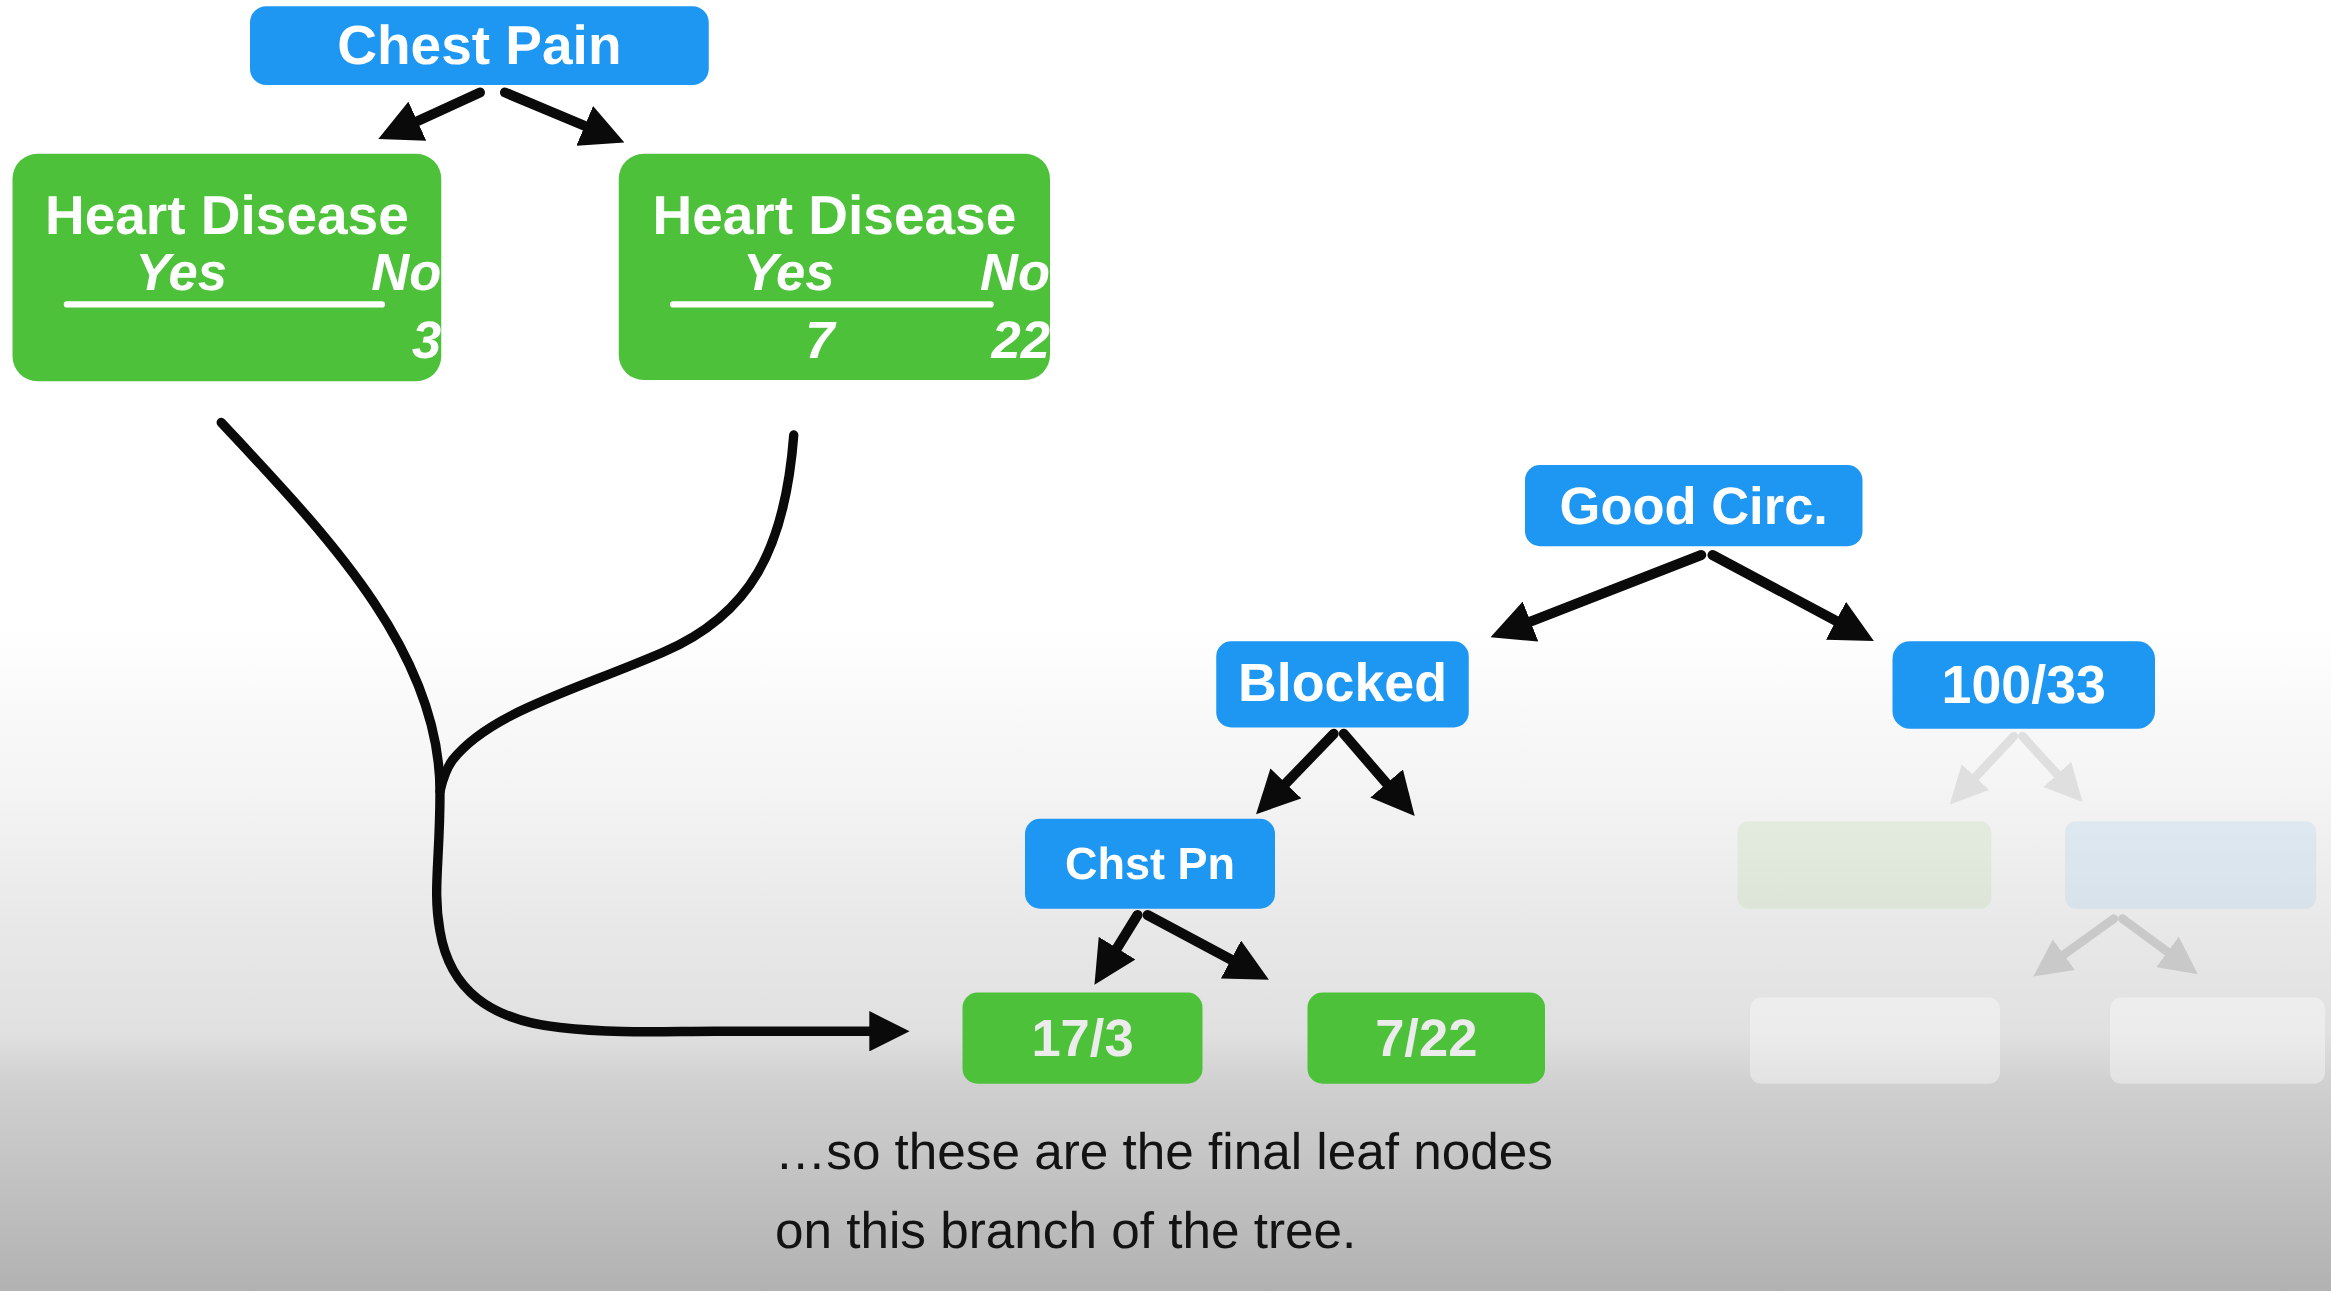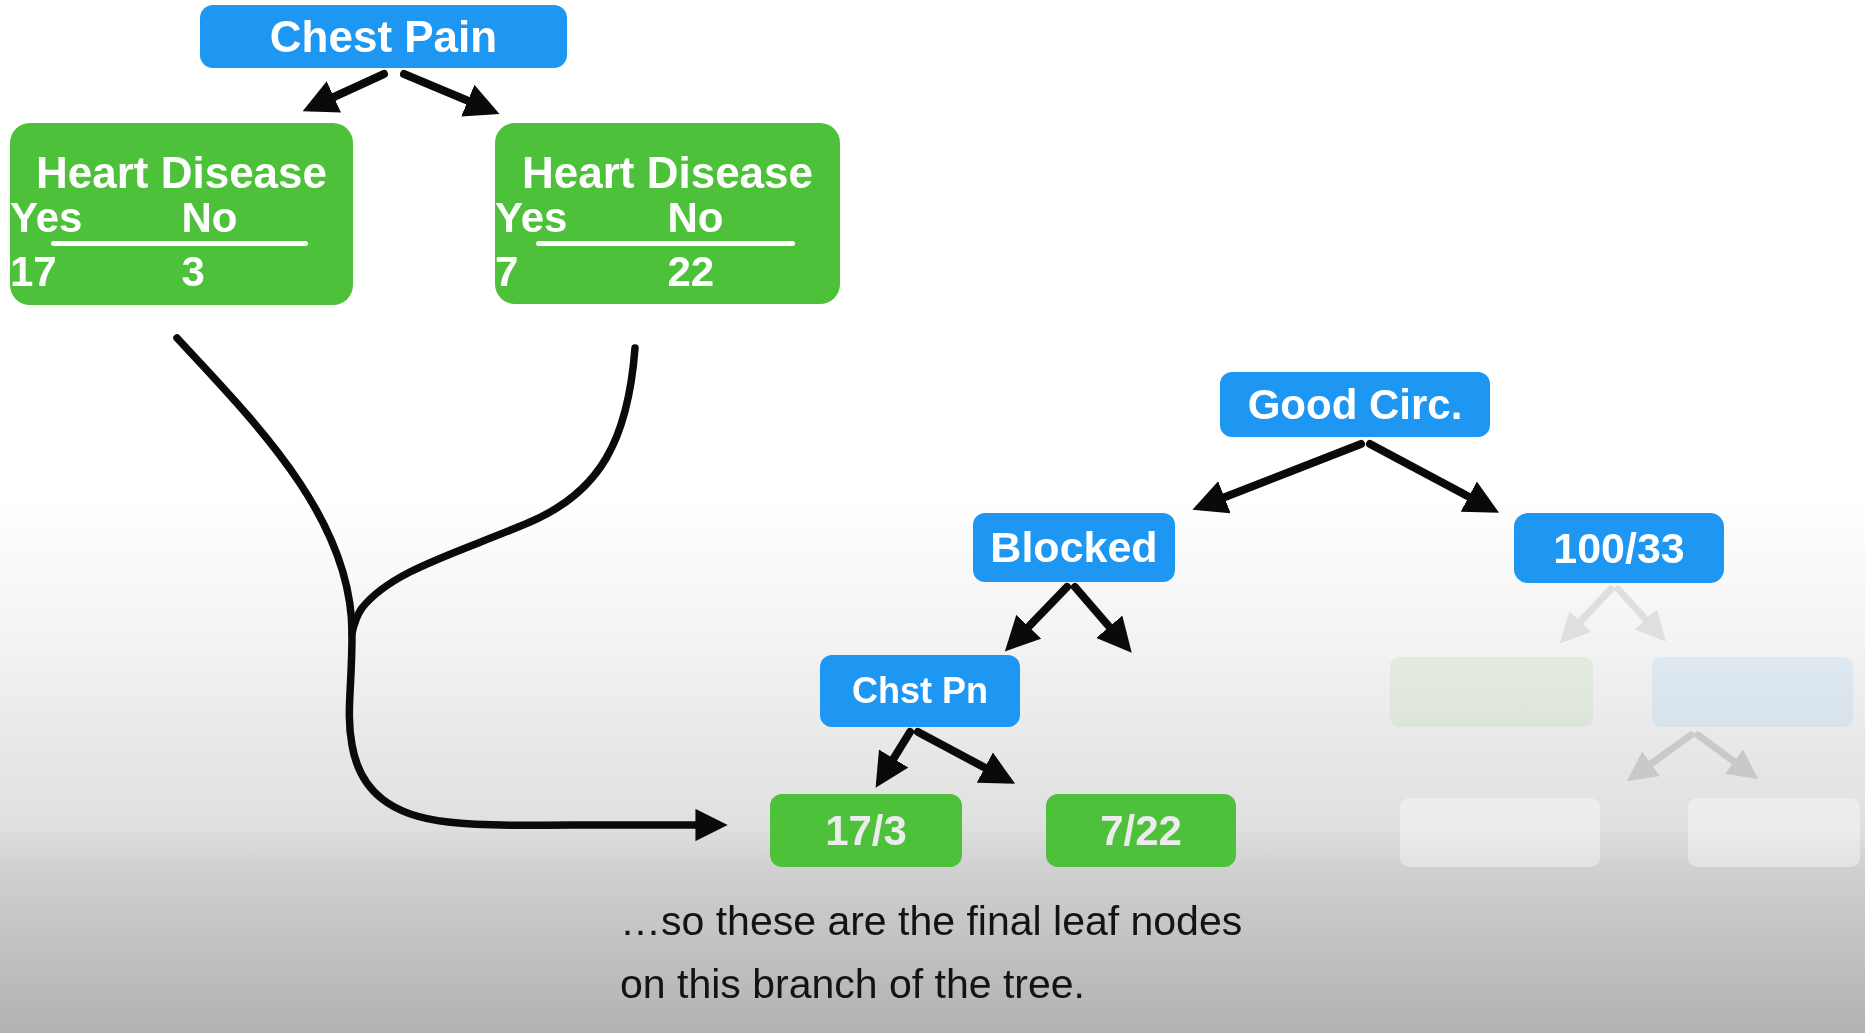--- a/index.html
+++ b/index.html
@@ -19,21 +19,21 @@
     position:absolute;z-index:2;
     display:flex;align-items:center;justify-content:center;
     color:#ffffff;font-weight:bold;
     box-sizing:border-box;
   }
   .blue{background:#1d97f1;}
   .green{background:#4ec13a;}
   .tbl{position:absolute;z-index:2;background:#4ec13a;border-radius:20px;color:#fff;font-weight:bold;}
   .tbl-title{position:absolute;top:11px;left:0;width:100%;text-align:center;font-size:44px;margin-top:14px;}
   .tbl-cols{position:absolute;top:71px;left:0;width:100%;display:flex;font-size:42px;}
-  .tbl-cols span, .tbl-vals span{flex:1;text-align:left;}
+  .tbl-cols span, .tbl-vals span{flex:1;text-align:right;font-style:italic;}
   .tbl-line{position:absolute;top:118px;left:12%;width:75%;height:5px;background:#ffffff;border-radius:3px;}
   .tbl-vals{position:absolute;top:125px;left:0;width:100%;display:flex;font-size:42px;}
   .ghost{position:absolute;z-index:2;border-radius:9px;}
   .caption{
     position:absolute;left:620px;top:890px;z-index:2;
     font-size:41px;line-height:63px;color:#131313;z-index:2;
     white-space:nowrap;
   }
 </style>
 </head>
@@ -93,21 +93,20 @@
   </div>
 
   <div class="tbl" style="left:10px;top:123px;width:343px;height:182px;">
     <div class="tbl-title">Heart Disease</div>
     <div class="tbl-cols">
       <span>Yes</span>
       <span>No</span>
     </div>
     <div class="tbl-line"></div>
     <div class="tbl-vals">
-      <span>17</span>
       <span>3</span>
     </div>
   </div>
 
   <div class="tbl" style="left:495px;top:123px;width:345px;height:181px;">
     <div class="tbl-title">Heart Disease</div>
     <div class="tbl-cols">
       <span>Yes</span>
       <span>No</span>
     </div>

